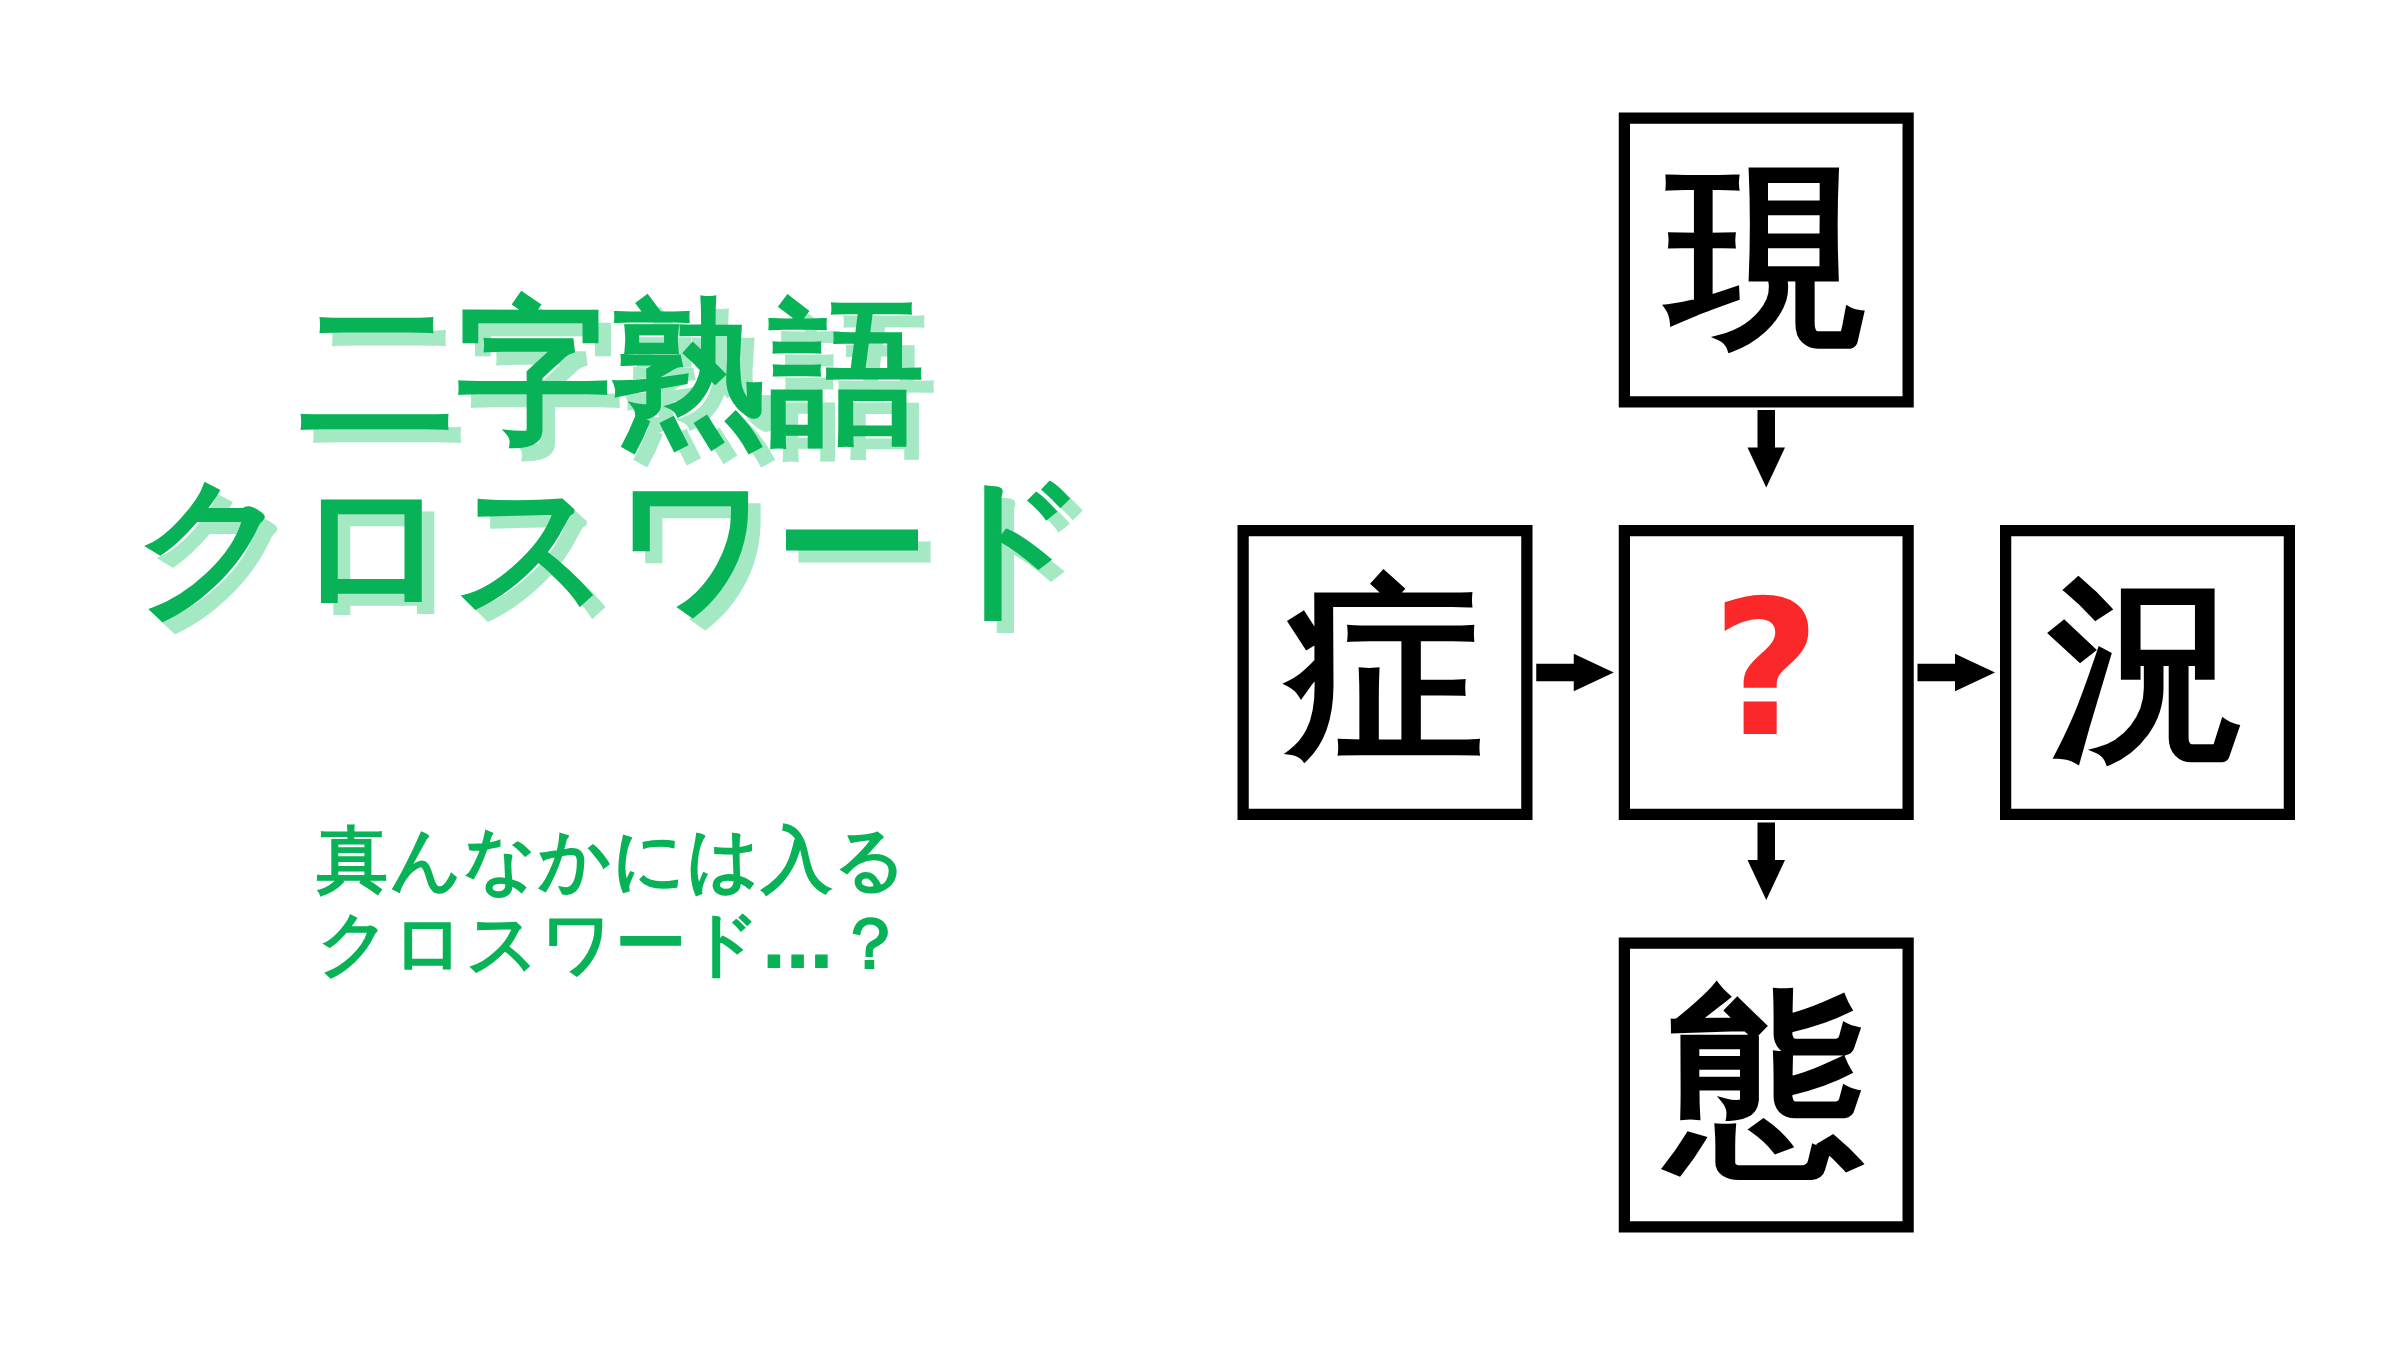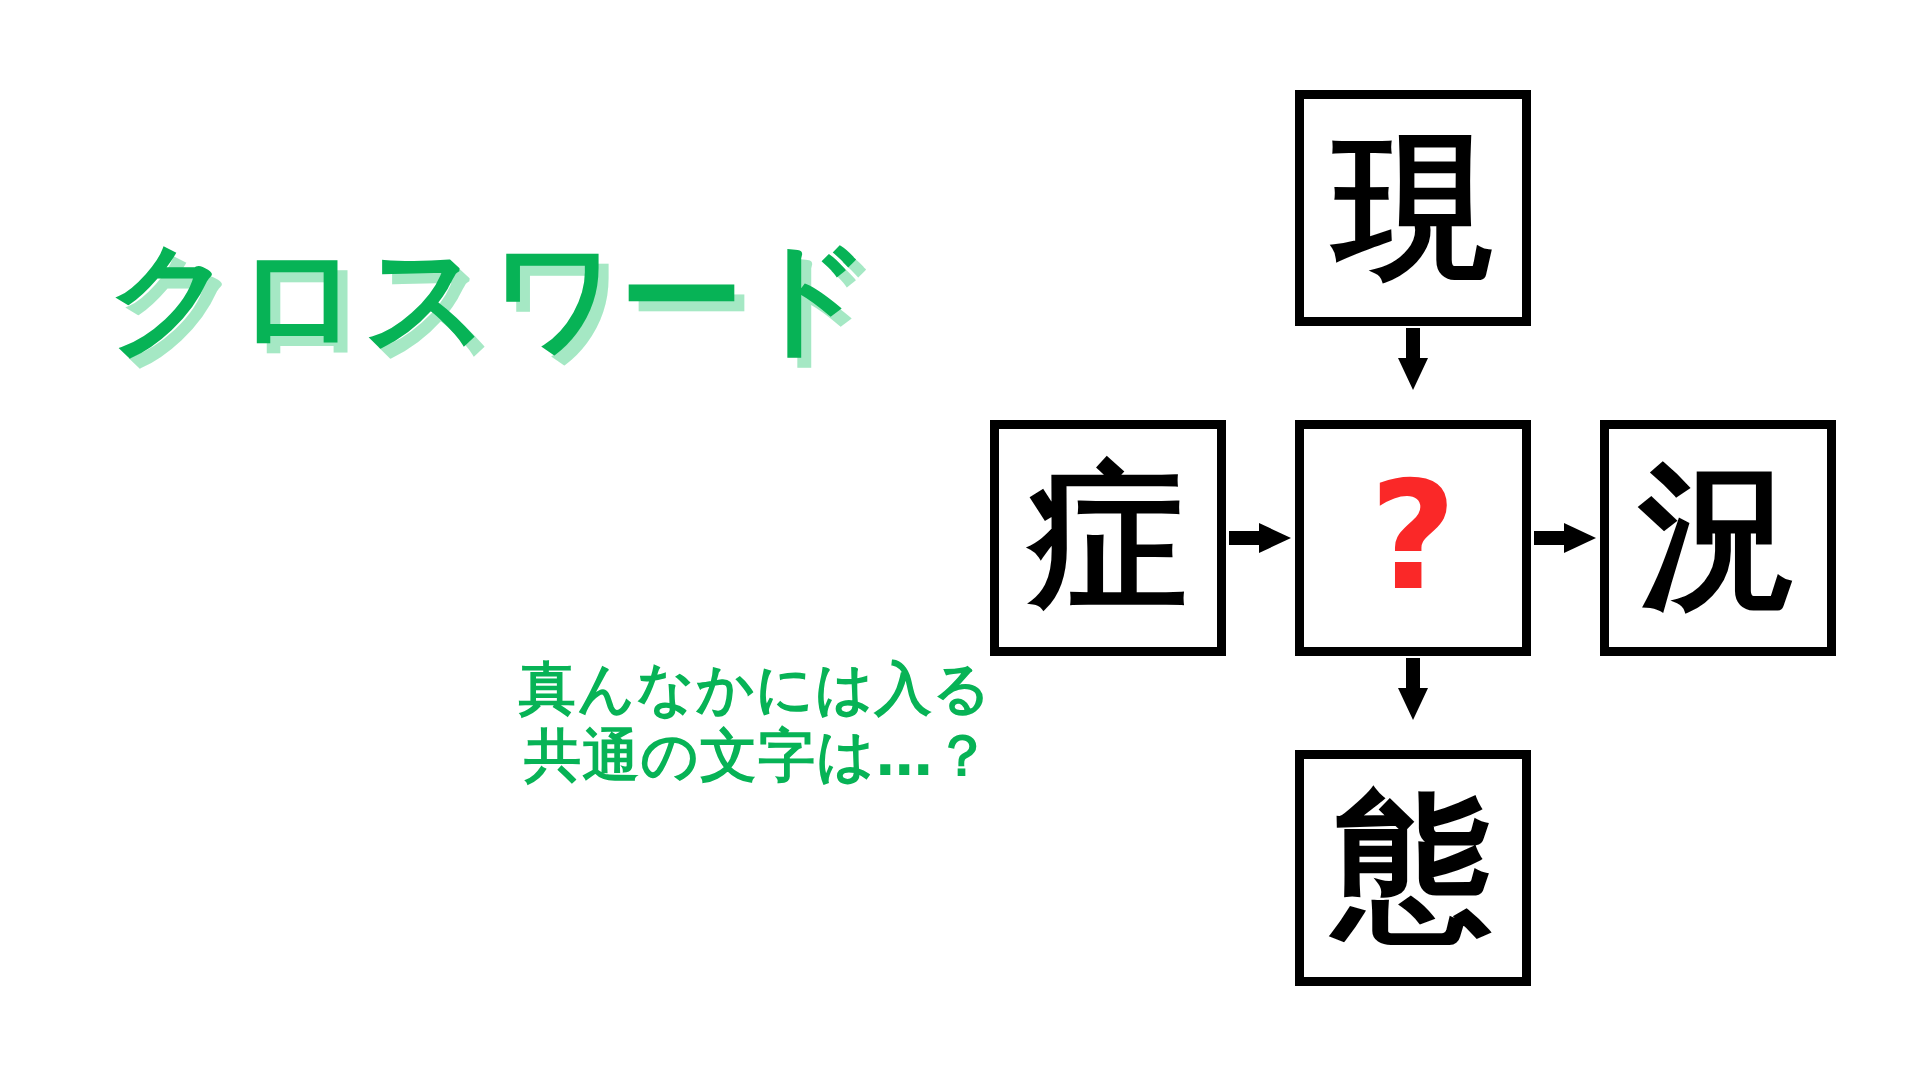--- a/index.html
+++ b/index.html
@@ -42,22 +42,21 @@
     white-space: nowrap;
   }
   .title-line.l1 { font-size: 124px; }
   .title-line.l2 { font-size: 124px; font-family: Liberation Serif, serif; }
 
   .subtitle-block {
     position: absolute;
     left: 0px;
     top: 655px;
     width: 980px;
-    text-align: right;
-    padding-left: 12px;
+    text-align: center;
   }
   .subtitle-line {
     font-weight: 800;
     font-size: 57px;
     line-height: 1.18;
     letter-spacing: 0.02em;
     color: var(--brand, #07b356);
     white-space: nowrap;
   }
 
@@ -156,26 +155,27 @@
   .arrow.a-center-bottom { left: 418px; top: 658px; }
   .arrow.a-left-center { left: 249px; top: 523px; }
   .arrow.a-center-right { left: 554px; top: 523px; }
 </style>
 </head>
 <body style="background: rgb(255, 255, 255);">
 
 <div id="stage" style="background: rgb(255, 255, 255);">
 
   <div class="title-block">
+    <div class="title-line l1">二字熟語</div>
     <div class="title-line l2">クロスワード</div>
   </div>
 
   <div class="subtitle-block">
     <div class="subtitle-line">真んなかには入る</div>
-    <div class="subtitle-line">共通の文字は…？</div>
+    <div class="subtitle-line">クロスワード…？</div>
   </div>
 
   <div class="diagram">
 
     <div class="cell top" style="border-color: rgb(0, 0, 0);">
       <span class="glyph" style="color: rgb(0, 0, 0);">現</span>
     </div>
 
     <div class="cell left" style="border-color: rgb(0, 0, 0);">
       <span class="glyph" style="color: rgb(0, 0, 0);">症</span>

